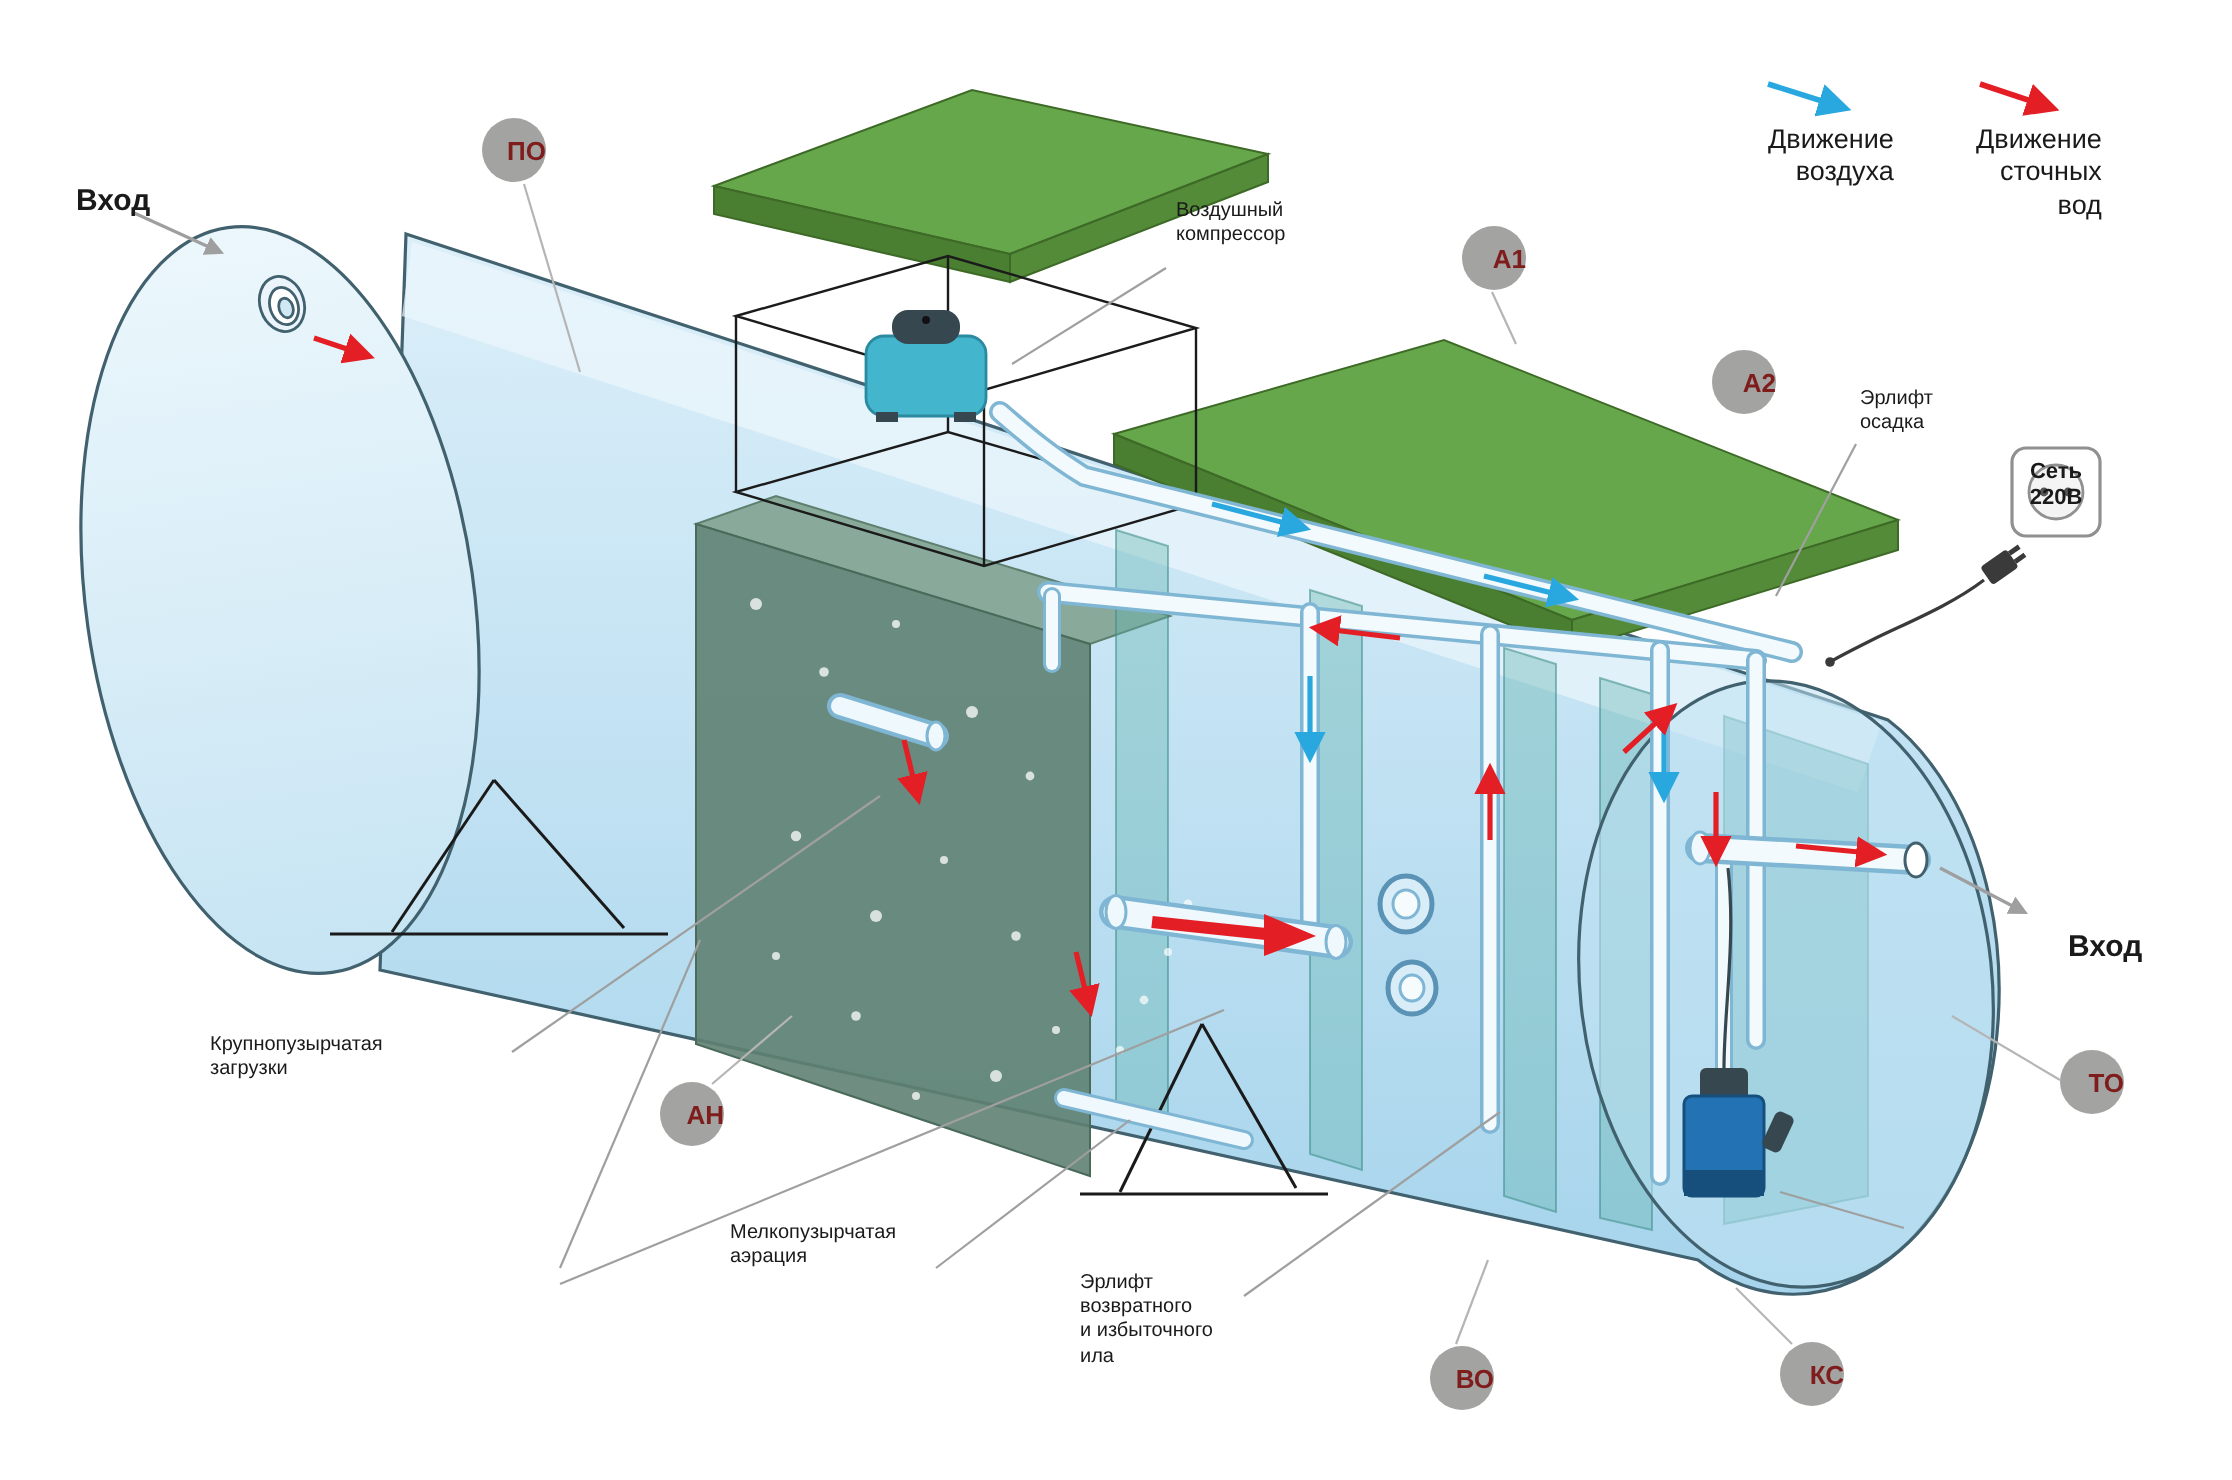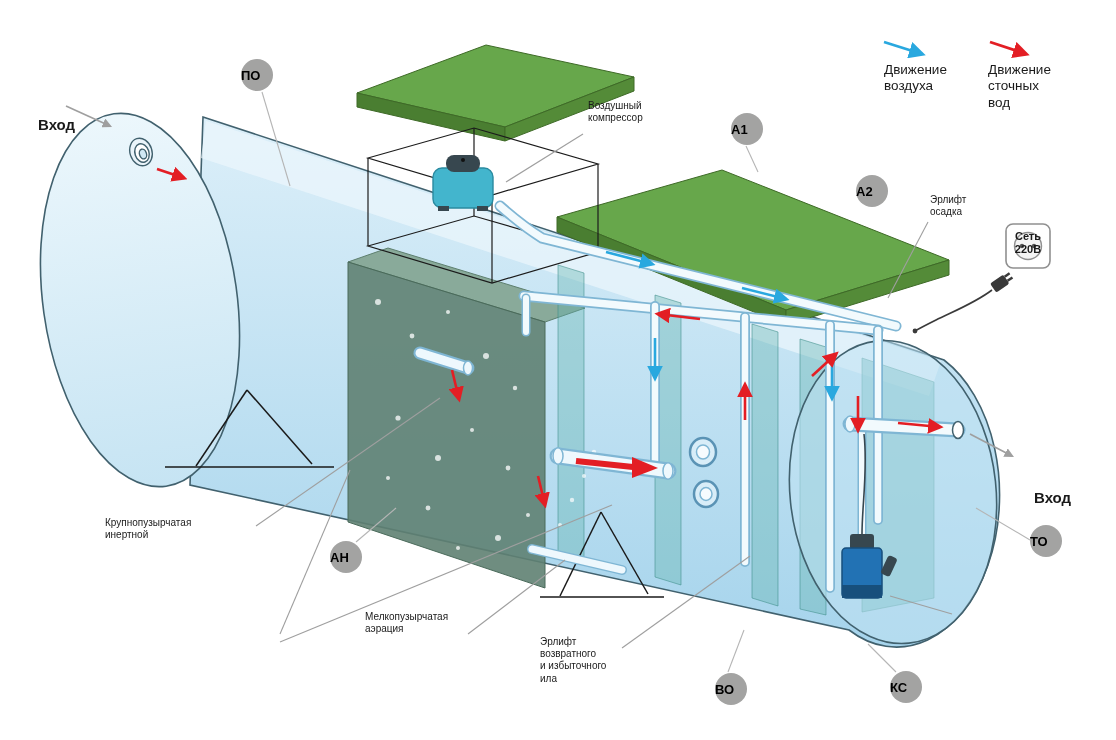--- a/index.html
+++ b/index.html
@@ -5,27 +5,27 @@
   html,body{margin:0;padding:0;background:#ffffff;}
   .canvas{
     position:relative;width:1116px;height:740px;background:#ffffff;
     font-family:"Liberation Sans",sans-serif;overflow:hidden;color:#1a1a1a;
   }
   .canvas svg{position:absolute;left:0;top:0;}
   .lbl{
     position:absolute;font-size:10px;line-height:1.22;color:#1a1a1a;
     white-space:pre-line;
   }
-  .lbl.bold{font-weight:bold;font-size:15px;margin-top:24px;}
+  .lbl.bold{font-weight:bold;font-size:15px;}
   .lbl.tiny{font-size:11px;font-weight:bold;text-align:center;line-height:1.15;margin-top:36px;}
-  .lbl.legend-text{font-size:13.5px;}
+  .lbl.legend-text{font-size:13.5px;text-align:right;}
   .badge{
     position:absolute;width:32px;height:32px;border-radius:50%;
-    background:#a3a3a2;color:#000000;font-weight:bold;font-size:13px;
-    display:flex;align-items:center;justify-content:flex-start;
+    background:#a3a3a2;color:#7f1d1d;font-weight:bold;font-size:13px;
+    display:flex;align-items:center;justify-content:flex-end;
   }
 </style>
 </head>
 <body>
 
 <div class="canvas">
 
   <svg width="1116" height="740" viewBox="0 0 1116 740">
     <defs>
       <linearGradient id="gWater" x1="0" y1="0" x2="0" y2="1">
@@ -256,21 +256,21 @@
 
   <div class="lbl bold" style="left:38px;top:92px">Вход</div>
   <div class="lbl bold" style="left:1034px;top:465px">Вход</div>
   <div class="lbl" style="left:588px;top:100px">Воздушный
 компрессор</div>
   <div class="lbl" style="left:930px;top:194px">Эрлифт
 осадка</div>
   <div class="lbl tiny" style="left:1006px;top:194px;width:44px">Сеть
 220В</div>
   <div class="lbl" style="left:105px;top:517px">Крупнопузырчатая
-инертной</div>
+загрузки</div>
   <div class="lbl" style="left:365px;top:611px">Мелкопузырчатая
 аэрация</div>
   <div class="lbl" style="left:540px;top:636px">Эрлифт
 возвратного
 и избыточного
 ила</div>
 
   <div class="lbl legend-text" style="left:884px;top:62px">Движение
 воздуха</div>
   <div class="lbl legend-text" style="left:988px;top:62px">Движение

